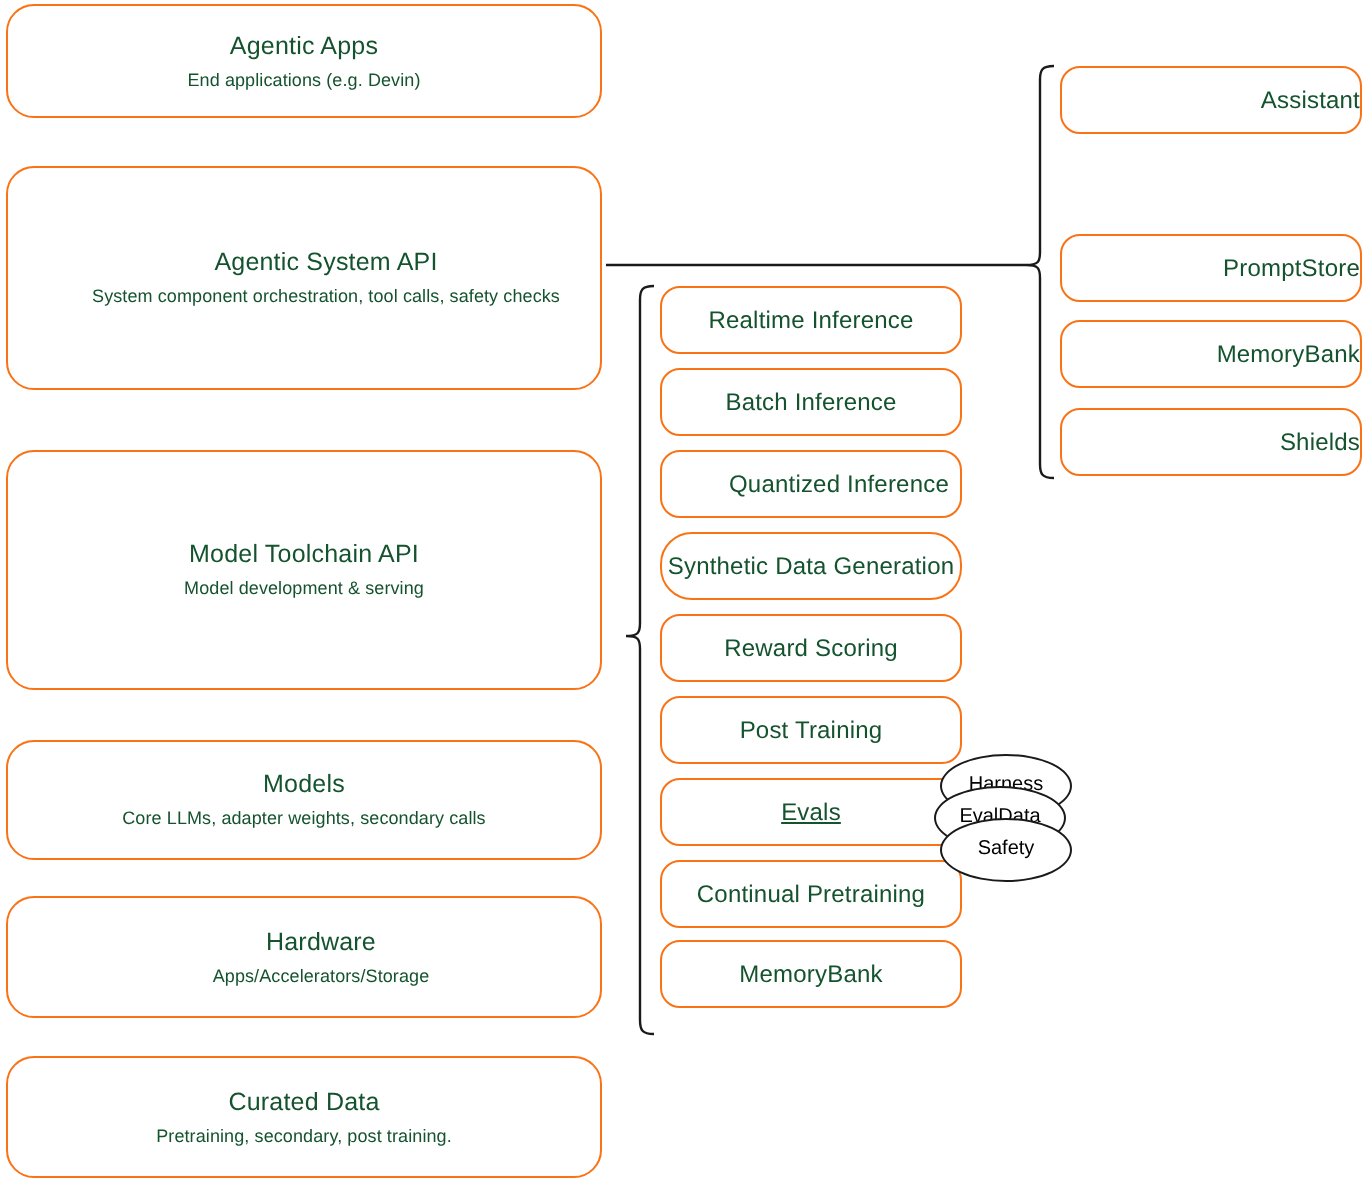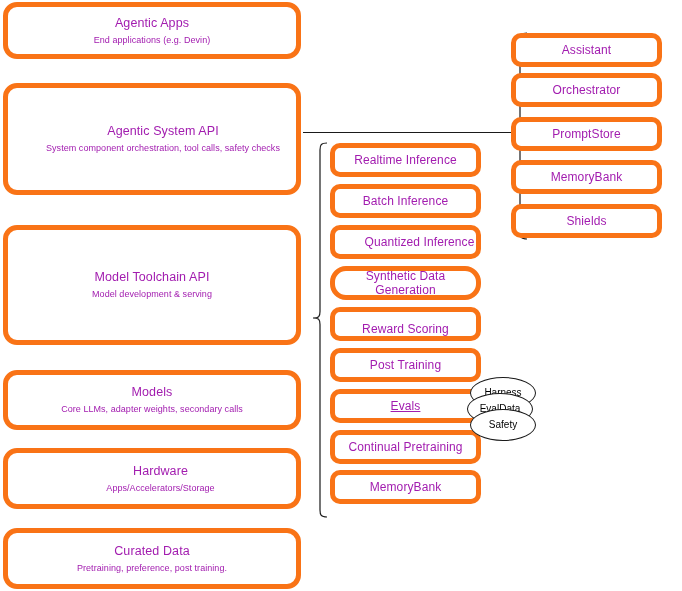--- a/index.html
+++ b/index.html
@@ -16,29 +16,29 @@
     width: 682px;
     height: 591px;
     background: #ffffff;
     overflow: hidden;
   }
 
   
   .box {
     position: absolute;
     box-sizing: border-box;
-    border: 5px solid #f97316;
+    border: 1px solid #f97316;
     border-radius: 12px;
     background: #ffffff;
     display: flex;
     flex-direction: column;
     align-items: center;
     justify-content: center;
     text-align: center;
-    color: #a21caf;
+    color: #14532d;
   }
   .box .title {
     font-size: 12.5px;
     line-height: 16px;
     letter-spacing: 0.1px;
   }
   .box .subtitle {
     font-size: 9px;
     line-height: 13px;
     margin-top: 3px;
@@ -60,22 +60,23 @@
   }
   .pill-box .title {
     font-size: 12px;
     line-height: 14px;
   }
   .mid-box {
     left: 330px;
     width: 151px;
   }
   .right-box {
-    left: 511px;
+    left: 530px;
     width: 151px;
+    align-items: flex-end;
   }
 
   
   .badge {
     position: absolute;
     box-sizing: border-box;
     border: 1px solid #1a1a1a;
     border-radius: 50%;
     background: #ffffff;
     display: flex;
@@ -156,36 +157,36 @@
       <div class="subtitle">Core LLMs, adapter weights, secondary calls</div>
     </div>
 
     <div class="box layer-box" style="top:448px;height:61px;padding-left:17px;">
       <div class="title">Hardware</div>
       <div class="subtitle">Apps/Accelerators/Storage</div>
     </div>
 
     <div class="box layer-box" style="top:528px;height:61px;">
       <div class="title">Curated Data</div>
-      <div class="subtitle">Pretraining, preference, post training.</div>
+      <div class="subtitle">Pretraining, secondary, post training.</div>
     </div>
 
     <div class="box pill-box mid-box" style="top:143px;">
       <div class="title">Realtime Inference</div>
     </div>
     <div class="box pill-box mid-box" style="top:184px;">
       <div class="title">Batch Inference</div>
     </div>
     <div class="box pill-box mid-box" style="top:225px;padding-left:28px;">
       <div class="title">Quantized Inference</div>
     </div>
     <div class="box pill-box mid-box" style="top:266px;border-radius:16px;">
       <div class="title">Synthetic Data Generation</div>
     </div>
-    <div class="box pill-box mid-box" style="top:307px;justify-content:flex-end;">
+    <div class="box pill-box mid-box" style="top:307px;">
       <div class="title">Reward Scoring</div>
     </div>
     <div class="box pill-box mid-box" style="top:348px;">
       <div class="title">Post Training</div>
     </div>
     <div class="box pill-box mid-box" style="top:389px;text-decoration:underline;">
       <div class="title">Evals</div>
     </div>
     <div class="box pill-box mid-box" style="top:430px;">
       <div class="title">Continual Pretraining</div>
@@ -194,23 +195,20 @@
       <div class="title">MemoryBank</div>
     </div>
 
     <div class="badge" style="left:470px;top:377px;">Harness</div>
     <div class="badge" style="left:467px;top:393px;">EvalData</div>
     <div class="badge" style="left:470px;top:409px;">Safety</div>
 
     <div class="box pill-box right-box" style="top:33px;">
       <div class="title">Assistant</div>
     </div>
-    <div class="box pill-box right-box" style="top:73px;">
-      <div class="title">Orchestrator</div>
-    </div>
     <div class="box pill-box right-box" style="top:117px;">
       <div class="title">PromptStore</div>
     </div>
     <div class="box pill-box right-box" style="top:160px;">
       <div class="title">MemoryBank</div>
     </div>
     <div class="box pill-box right-box" style="top:204px;">
       <div class="title">Shields</div>
     </div>
 

